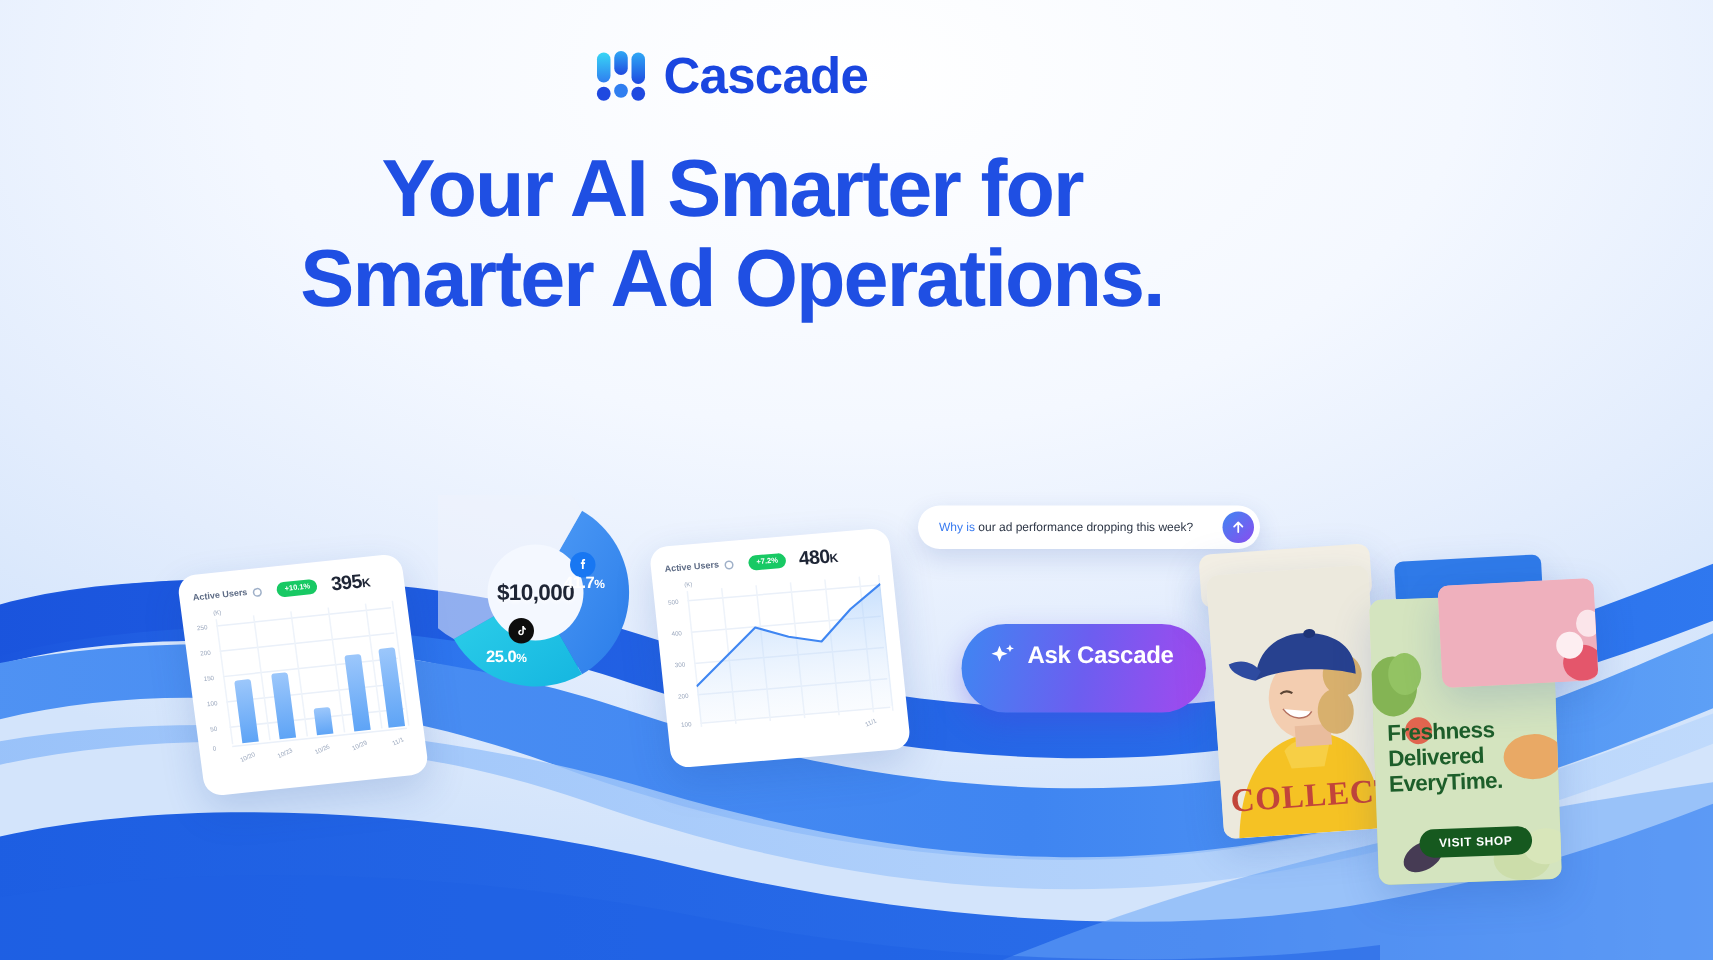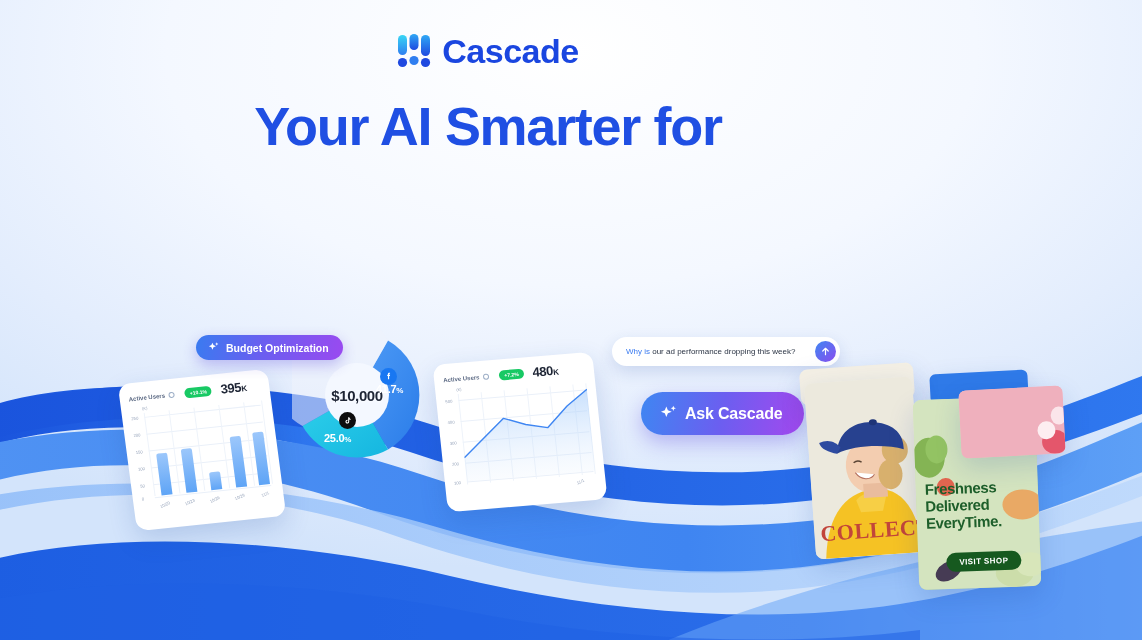--- a/index.html
+++ b/index.html
@@ -66,21 +66,21 @@
   .slice-lab small { font-size:8px; }
   .brand-bubble { position:absolute; width:17px; height:17px; border-radius:50%;
       display:flex; align-items:center; justify-content:center; }
 
   
   .pill { position:absolute; border-radius:30px; color:#fff; display:flex; align-items:center;
           gap:6px; font-weight:600; white-space:nowrap; }
   #budget-pill { left:196px; top:335px; padding:6px 14px 6px 11px; font-size:10.5px;
       background:linear-gradient(100deg,#3a7bf0 0%,#6a5ef0 45%,#9a4af0 100%);
       box-shadow:0 5px 14px rgba(80,60,220,.3); }
-  #ask-pill { left:641px; top:392px; padding:11px 22px 11px 17px; font-size:16px;
+  #ask-pill { left:641px; top:416px; padding:11px 22px 27px 17px; font-size:16px;
       background:linear-gradient(100deg,#3f86f2 0%,#6c5ef0 50%,#a548ee 100%);
       box-shadow:0 8px 20px rgba(80,60,220,.32); font-weight:700; letter-spacing:-0.2px;}
 
   
   #prompt-bar { position:absolute; left:612px; top:337px; width:228px; height:29px;
       background:#fff; border-radius:18px; box-shadow:0 6px 16px rgba(30,70,160,.16);
       display:flex; align-items:center; padding:0 4px 0 14px; gap:20px; }
   .prompt-text { font-size:8px; color:#2b3444; white-space:nowrap; }
   .prompt-text .hl { color:#3a7bf0; }
   .send-btn { width:21px;height:21px;border-radius:50%; margin-left:auto;
@@ -181,20 +181,21 @@
       <rect x="12.5" y="0" width="9" height="16" rx="4.5" fill="url(#lg2)"></rect>
       <rect x="24" y="1" width="9" height="21" rx="4.5" fill="url(#lg2)"></rect>
       <circle cx="5.5" cy="28.5" r="4.6" fill="#1f49e0"></circle>
       <circle cx="17" cy="26.5" r="4.6" fill="#2f7ef0"></circle>
       <circle cx="28.5" cy="28.5" r="4.6" fill="#1f49e0"></circle>
     </svg>
     <span class="logo-word">Cascade</span>
   </div>
   <h1 class="headline">
     <span>Your AI Smarter for</span>
+    <span class="l2">Smarter Ad Operations.</span>
   </h1>
 </div>
 
 <div class="stage">
 
   <div class="card" id="bar-card">
     <div class="mini-head">
       <span class="mini-title">Active Users</span>
       <span class="info-dot"></span>
       <span class="badge">+10.1%</span>
@@ -266,27 +267,20 @@
     </div>
     <span class="slice-lab" style="left:84px; top:53px;"><span>41.7</span><small>%</small></span>
     <div class="brand-bubble" style="left:47px; top:82px; background:#0d0d0d;">
       <svg viewBox="0 0 24 24" width="10" height="10">
         <path fill="#fff" d="M16.6 5.8c-.9-.6-1.4-1.5-1.6-2.6h-2.6v10.3c0 1.1-.9 2-2 2s-2-.9-2-2 .9-2 2-2c.2 0 .4 0 .6.1V9.1c-.2 0-.4-.1-.6-.1-2.5 0-4.5 2-4.5 4.5s2 4.5 4.5 4.5 4.5-2 4.5-4.5V8.4c.9.6 2 1 3.2 1V6.9c-.6 0-1.1-.4-1.5-1.1z"></path>
       </svg>
     </div>
     <span class="slice-lab" style="left:32px; top:102px;"><span>25.0</span><small>%</small></span>
   </div>
 
-  <div class="pill" id="budget-pill">
-    <svg width="13" height="13" viewBox="0 0 24 24">
-      <path fill="#fff" d="M10 3l1.9 4.6L16.5 9.5 11.9 11.4 10 16l-1.9-4.6L3.5 9.5 8.1 7.6z"></path>
-      <path fill="#fff" d="M18 2.5l.9 2.2 2.2.9-2.2.9-.9 2.2-.9-2.2-2.2-.9 2.2-.9z"></path>
-    </svg>
-    <span>Budget Optimization</span>
-  </div>
 
   <div class="card" id="line-card">
     <div class="mini-head">
       <span class="mini-title">Active Users</span>
       <span class="info-dot"></span>
       <span class="badge">+7.2%</span>
       <span class="bigval"><span>480</span><small>K</small></span>
     </div>
     <div class="plot" style="height:105px">
       <span class="yunit">(K)</span>

